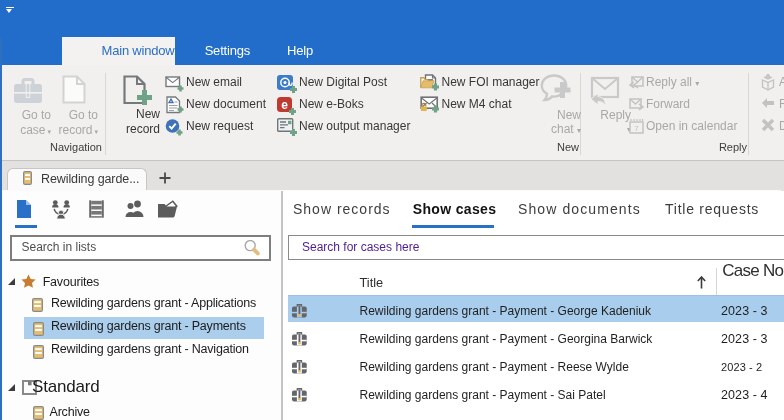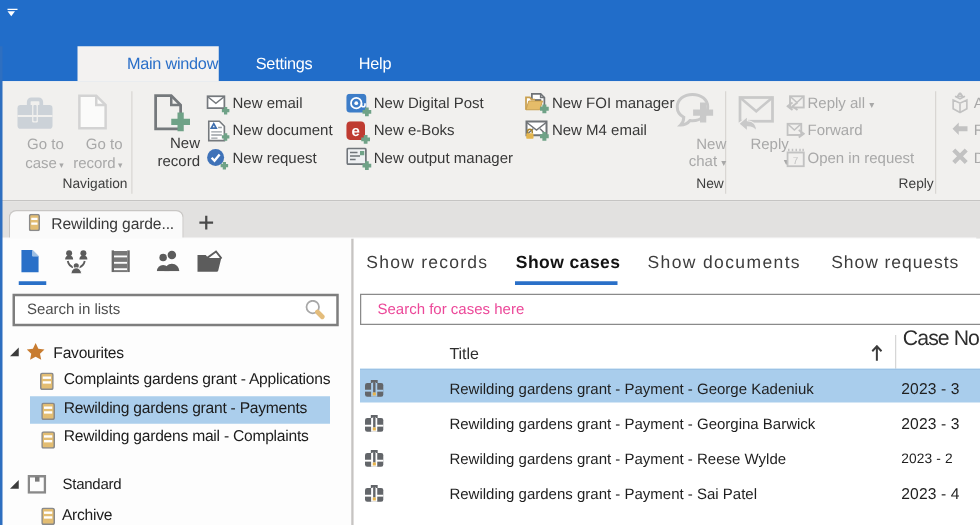--- a/index.html
+++ b/index.html
@@ -101,21 +101,21 @@
  <path d="M15.5 9.5 V16.5 M12 13 H19" stroke="#6fa287" stroke-width="3.2"></path>
 </svg>
 <div class="a" style="left:441.5px;top:75px;height:15px;line-height:15px;font-size:12px;color:#383838">New FOI manager</div>
 <svg class="a" style="left:420px;top:96px" width="21" height="18" viewBox="0 0 21 18">
  <rect x="1.2" y="1.2" width="16" height="11" fill="#fff" stroke="#6f7377" stroke-width="1.6"></rect>
  <path d="M1.2 1.8 L9.2 8 L17.2 1.8 M1.2 12 L6.5 7 M17.2 12 L12 7" fill="none" stroke="#6f7377" stroke-width="1.2"></path>
  <path d="M2 10.5 V9.3 A1.9 1.9 0 0 1 5.8 9.3 V10.5" fill="none" stroke="#a8852f" stroke-width="1.2"></path>
  <rect x="1" y="10.5" width="5.8" height="4.5" rx="0.6" fill="#e4b54e"></rect>
  <path d="M15.5 9.5 V16.5 M12 13 H19" stroke="#6fa287" stroke-width="3.2"></path>
 </svg>
-<div class="a" style="left:441.5px;top:96.5px;height:15px;line-height:15px;font-size:12px;color:#383838">New M4 email</div>
+<div class="a" style="left:441.5px;top:96.5px;height:15px;line-height:15px;font-size:12px;color:#383838">New M4 chat</div>
 <div class="a ct" style="left:105px;top:140px;width:474px;height:15px;line-height:15px;font-size:11px;color:#3d3d3d">New</div>
 
 <svg class="a" style="left:540px;top:74px" width="34" height="30" viewBox="0 0 34 30">
  <path d="M14 1.5 C7 1.5 1.8 5.8 1.8 11.5 C1.8 15 3.8 18 7 19.8 C7 22 6 24.5 4.5 26 C7.5 26 10.5 24.3 12 22.4 C12.7 22.5 13.3 22.6 14 22.6 C21 22.6 26.2 17.2 26.2 11.5 C26.2 5.8 21 1.5 14 1.5 Z" fill="none" stroke="#c9c9c9" stroke-width="2.4"></path>
  <path d="M22.5 8 V24 M14.5 16 H30.5" stroke="#c9c9c9" stroke-width="5"></path>
 </svg>
 <div class="a ct" style="left:533px;top:108px;width:48px;height:15px;line-height:15px;font-size:12px;color:#a8a8a8">New</div>
 <div class="a ct" style="left:533px;top:122px;width:48px;height:15px;line-height:15px;font-size:12px;color:#a8a8a8">chat&nbsp;<span style="font-size:8px">▾</span></div>
 
 <svg class="a" style="left:590px;top:76px" width="30" height="30" viewBox="0 0 30 30">
@@ -135,21 +135,21 @@
  <rect x="1" y="1" width="11" height="9" fill="#f1f0ee" stroke="#c2c2c2" stroke-width="1.5"></rect>
  <path d="M1 1 L6.5 6 L12 1" fill="none" stroke="#c2c2c2" stroke-width="1.3"></path>
  <path d="M10 6 L14 9 L10 12" fill="none" stroke="#c2c2c2" stroke-width="1.5"></path>
 </svg>
 <div class="a" style="left:646px;top:96.5px;height:15px;line-height:15px;font-size:12px;color:#a8a8a8">Forward</div>
 <svg class="a" style="left:629px;top:118px" width="15" height="16" viewBox="0 0 15 16">
  <path d="M2 1 V3 M5 1 V3 M8 1 V3 M11 1 V3 M13.5 1 V3" stroke="#c2c2c2" stroke-width="1.2"></path>
  <rect x="1" y="4" width="13" height="11" fill="#f1f0ee" stroke="#c2c2c2" stroke-width="1.5"></rect>
  <text x="7.5" y="13" font-family="Liberation Sans" font-size="8" fill="#c2c2c2" text-anchor="middle">7</text>
 </svg>
-<div class="a" style="left:646px;top:119px;height:15px;line-height:15px;font-size:12px;color:#a8a8a8">Open in request</div>
+<div class="a" style="left:646px;top:119px;height:15px;line-height:15px;font-size:12px;color:#a8a8a8">Open in calendar</div>
 <div class="a ct" style="left:580px;top:140px;width:167px;height:15px;line-height:15px;font-size:11px;color:#3d3d3d">Reply</div>
 
 <svg class="a" style="left:761px;top:74px" width="14" height="17" viewBox="0 0 14 17">
  <path d="M7 0 L9 3 H5 Z M3 3 L7 5 L11 3 M1.5 6 L7 8.5 L12.5 6 L12.5 13 L7 16 L1.5 13 Z M7 8.5 V16" fill="none" stroke="#c2c2c2" stroke-width="1.3"></path>
 </svg>
 <div class="a" style="left:779px;top:75px;height:15px;line-height:15px;font-size:12px;color:#a8a8a8">Arc</div>
 <svg class="a" style="left:761px;top:97px" width="14" height="12" viewBox="0 0 14 12">
  <path d="M6 1 L1 6 L6 11 V8 H13 V4 H6 Z" fill="#c2c2c2"></path>
 </svg>
 <div class="a" style="left:779px;top:96.5px;height:15px;line-height:15px;font-size:12px;color:#a8a8a8">Re</div>
@@ -221,59 +221,59 @@
 <svg class="a" style="left:21px;top:274px" width="15" height="14" viewBox="0 0 17 16">
  <path d="M8.5 0.5 L11 5.6 L16.6 6.3 L12.5 10.2 L13.6 15.8 L8.5 13 L3.4 15.8 L4.5 10.2 L0.4 6.3 L6 5.6 Z" fill="#c87c30"></path>
 </svg>
 <div class="a" style="left:42.7px;top:271px;height:22px;line-height:22px;font-size:12.5px;letter-spacing:-0.2px;color:#1c1c1c">Favourites</div>
 
 <svg class="a" style="left:32px;top:298px" width="11" height="14" viewBox="0 0 11 14">
  <rect x="0.6" y="0.6" width="9.8" height="12.8" rx="1.5" fill="#e3bd72" stroke="#8a8a8a" stroke-width="1.2"></rect>
  <rect x="2.2" y="3.2" width="6.6" height="1.9" fill="#fff"></rect>
  <rect x="2.2" y="7" width="6.6" height="1.9" fill="#fff"></rect>
 </svg>
-<div class="a" style="left:51px;top:292px;height:22px;line-height:22px;font-size:12.5px;letter-spacing:-0.2px;color:#1c1c1c">Complaints gardens grant - Applications</div>
+<div class="a" style="left:51px;top:292px;height:22px;line-height:22px;font-size:12.5px;letter-spacing:-0.2px;color:#1c1c1c">Rewilding gardens grant - Applications</div>
 
 <div class="a" style="left:23.5px;top:316.5px;width:240px;height:22.5px;background:#abceec"></div>
 <svg class="a" style="left:32.5px;top:321.5px" width="11" height="14" viewBox="0 0 11 14">
  <rect x="0.6" y="0.6" width="9.8" height="12.8" rx="1.5" fill="#e3bd72" stroke="#8a8a8a" stroke-width="1.2"></rect>
  <rect x="2.2" y="3.2" width="6.6" height="1.9" fill="#fff"></rect>
  <rect x="2.2" y="7" width="6.6" height="1.9" fill="#fff"></rect>
 </svg>
 <div class="a" style="left:51px;top:315px;height:22px;line-height:22px;font-size:12.5px;letter-spacing:-0.2px;color:#1c1c1c">Rewilding gardens grant - Payments</div>
 
 <svg class="a" style="left:32.5px;top:344.5px" width="11" height="14" viewBox="0 0 11 14">
  <rect x="0.6" y="0.6" width="9.8" height="12.8" rx="1.5" fill="#e3bd72" stroke="#8a8a8a" stroke-width="1.2"></rect>
  <rect x="2.2" y="3.2" width="6.6" height="1.9" fill="#fff"></rect>
  <rect x="2.2" y="7" width="6.6" height="1.9" fill="#fff"></rect>
 </svg>
-<div class="a" style="left:51px;top:338px;height:22px;line-height:22px;font-size:12.5px;letter-spacing:-0.2px;color:#1c1c1c">Rewilding gardens mail - Complaints</div>
+<div class="a" style="left:51px;top:338px;height:22px;line-height:22px;font-size:12.5px;letter-spacing:-0.2px;color:#1c1c1c">Rewilding gardens grant - Navigation</div>
 
 <div class="a" style="left:8px;top:384px;width:0;height:0;border-top:7px solid transparent;border-right:7px solid #3c3c3c;border-bottom:0"></div>
 <svg class="a" style="left:21.5px;top:379.5px" width="15" height="15" viewBox="0 0 15 15">
  <rect x="1" y="1" width="13" height="13" fill="#fdfdfd" stroke="#898989" stroke-width="2"></rect>
  <rect x="6" y="1.5" width="3.6" height="3.8" fill="#7b7b7b"></rect>
 </svg>
-<div class="a" style="left:50px;top:376px;height:22px;line-height:22px;font-size:12px;letter-spacing:-0.2px;color:#1c1c1c">Standard</div>
+<div class="a" style="left:32px;top:376px;height:22px;line-height:22px;font-size:17px;letter-spacing:-0.2px;color:#1c1c1c">Standard</div>
 
 <svg class="a" style="left:32.5px;top:405.5px" width="11" height="14" viewBox="0 0 11 14">
  <rect x="0.6" y="0.6" width="9.8" height="12.8" rx="1.5" fill="#e3bd72" stroke="#8a8a8a" stroke-width="1.2"></rect>
  <rect x="2.2" y="3.2" width="6.6" height="1.9" fill="#fff"></rect>
  <rect x="2.2" y="7" width="6.6" height="1.9" fill="#fff"></rect>
 </svg>
 <div class="a" style="left:49.5px;top:401px;height:22px;line-height:22px;font-size:12.5px;letter-spacing:-0.2px;color:#1c1c1c">Archive</div>
 
 <div class="a" style="left:293px;top:196px;height:27px;line-height:27px;font-size:14px;letter-spacing:1px;color:#3d3d3d">Show records</div>
 <div class="a" style="left:412.7px;top:196px;height:27px;line-height:27px;font-size:14px;letter-spacing:0.35px;font-weight:bold;color:#121212">Show cases</div>
 <div class="a" style="left:412px;top:225px;width:82px;height:2.5px;background:#2a70c8"></div>
 <div class="a" style="left:518px;top:196px;height:27px;line-height:27px;font-size:14px;letter-spacing:1.1px;color:#3d3d3d">Show documents</div>
-<div class="a" style="left:665px;top:196px;height:27px;line-height:27px;font-size:14px;letter-spacing:0.75px;color:#3d3d3d">Show requests</div>
+<div class="a" style="left:665px;top:196px;height:27px;line-height:27px;font-size:14px;letter-spacing:0.75px;color:#3d3d3d">Title requests</div>
 
 <div class="a" style="left:288px;top:235px;width:497px;height:25px;background:#fff;border:1px solid #8a8a8a"></div>
-<div class="a" style="left:302px;top:235px;height:43px;line-height:25px;font-size:12px;color:#ec4899">Search for cases here</div>
+<div class="a" style="left:302px;top:235px;height:43px;line-height:25px;font-size:12px;color:#4c1d95">Search for cases here</div>
 
 <div class="a" style="left:359.5px;top:269.5px;height:26px;line-height:26px;font-size:12.8px;color:#2e2e2e">Title</div>
 <svg class="a" style="left:697px;top:276px" width="9" height="13" viewBox="0 0 9 13">
  <path d="M4.5 12.5 V1.5 M0.8 5 L4.5 1 L8.2 5" fill="none" stroke="#3c3c3c" stroke-width="1.6"></path>
 </svg>
 <div class="a" style="left:715.5px;top:268px;width:1px;height:26.5px;background:#d6d6d6"></div>
 <div class="a" style="left:722.3px;top:258px;height:26px;line-height:26px;font-size:17px;letter-spacing:-0.75px;color:#2e2e2e">Case No</div>
 
 <div class="a" style="left:287.5px;top:294.5px;width:496.5px;height:27.5px;background:#a9cdec;border-top:1.5px solid #9bc2e5"></div>
 

